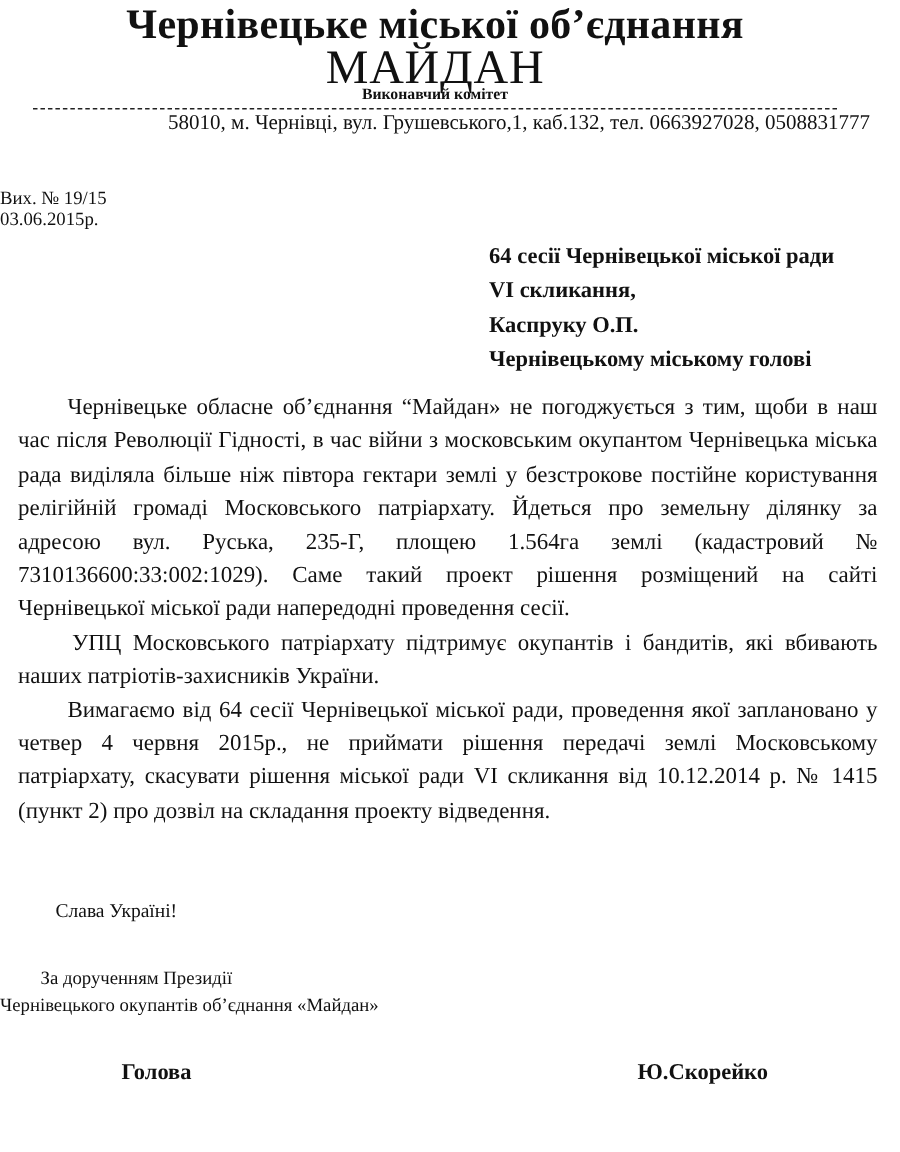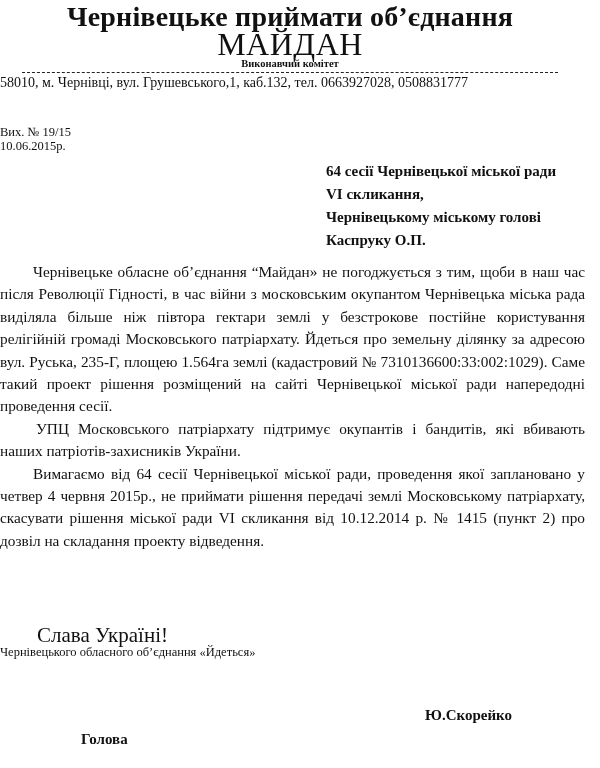--- a/index.html
+++ b/index.html
@@ -59,21 +59,21 @@
       height: 0;
       border-top: 1.5px dashed #222;
     }
     .org-address {
       position: absolute;
       left: 0;
       top: 75px;
       width: 580px;
       font-size: 14px;
       line-height: 16px;
-      text-align: left;
+      text-align: right;
     }
     .outgoing {
       position: absolute;
       left: 0;
       top: 125px;
       font-size: 12.5px;
       line-height: 14px;
     }
     .addressee {
       position: absolute;
@@ -88,85 +88,85 @@
       left: 0;
       top: 261px;
       width: 585px;
       font-size: 15.3px;
       line-height: 22.4px;
       text-align: justify;
     }
     .body-text p {
       margin: 0;
       text-indent: 33px;
+      padding-left: 12px;
     }
     .body-text p.p2 { text-indent: 36px; }
     .body-text p.p3 { text-indent: 33px; }
     .closing {
       position: absolute;
       left: 37px;
       top: 597px;
-      font-size: 21px;
+      font-size: 13px;
       line-height: 20px;
-      margin-top: 28px;
     }
     .auth {
       position: absolute;
       left: 0;
       top: 643px;
       font-size: 12.5px;
       line-height: 18px;
     }
     .auth .l1 { padding-left: 27px; display: block; }
     .auth .l2 { display: block; }
     .sig-role {
       position: absolute;
       left: 81px;
       top: 707px;
       font-size: 15px;
       font-weight: bold;
-      margin-top: 24px;
     }
     .sig-name {
       position: absolute;
       left: 425px;
       top: 707px;
       font-size: 15px;
       font-weight: bold;
     }
   </style>
 </head>
 <body>
 
 <div class="letterhead">
-  <div class="org-name">Чернівецьке приймати об’єднання</div>
+  <div class="org-name">Чернівецьке міської об’єднання</div>
   <div class="org-brand">МАЙДАН</div>
   <div class="org-sub">Виконавчий комітет</div>
   <div class="divider"></div>
   <div class="org-address">58010, м. Чернівці, вул. Грушевського,1, каб.132, тел. 0663927028, 0508831777</div>
 </div>
 
 <div class="outgoing">
   <div>Вих. № 19/15</div>
-  <div>10.06.2015р.</div>
+  <div>03.06.2015р.</div>
 </div>
 
 <div class="addressee">
   <div>64 сесії Чернівецької міської ради</div>
   <div>VI скликання,</div>
+  <div>Каспруку О.П.</div>
   <div>Чернівецькому міському голові</div>
-  <div>Каспруку О.П.</div>
 </div>
 
 <div class="body-text">
   <p class="p1">Чернівецьке обласне об’єднання “Майдан» не погоджується з тим, щоби в наш час після Революції Гідності, в час війни з московським окупантом Чернівецька міська рада виділяла більше ніж півтора гектари землі у безстрокове постійне користування релігійній громаді Московського патріархату. Йдеться про земельну ділянку за адресою вул. Руська, 235-Г, площею 1.564га землі (кадастровий № 7310136600:33:002:1029).   Саме такий проект рішення розміщений на сайті Чернівецької міської ради напередодні проведення сесії.</p>
   <p class="p2">УПЦ Московського патріархату підтримує окупантів і бандитів, які вбивають наших патріотів-захисників України.</p>
   <p class="p3">Вимагаємо від 64 сесії Чернівецької міської ради, проведення якої заплановано у четвер 4 червня 2015р.,  не приймати рішення передачі землі Московському патріархату, скасувати рішення міської ради VI скликання від 10.12.2014 р. № 1415 (пункт 2) про дозвіл на складання проекту відведення.</p>
 </div>
 
 <div class="closing">Слава Україні!</div>
 
 <div class="auth">
-  <span class="l2">Чернівецького обласного об’єднання «Йдеться»</span>
+  <span class="l1">За дорученням Президії</span>
+  <span class="l2">Чернівецького окупантів об’єднання «Майдан»</span>
 </div>
 
 <div class="sig-role">Голова</div>
 <div class="sig-name">Ю.Скорейко</div>
 
 </body></html>

